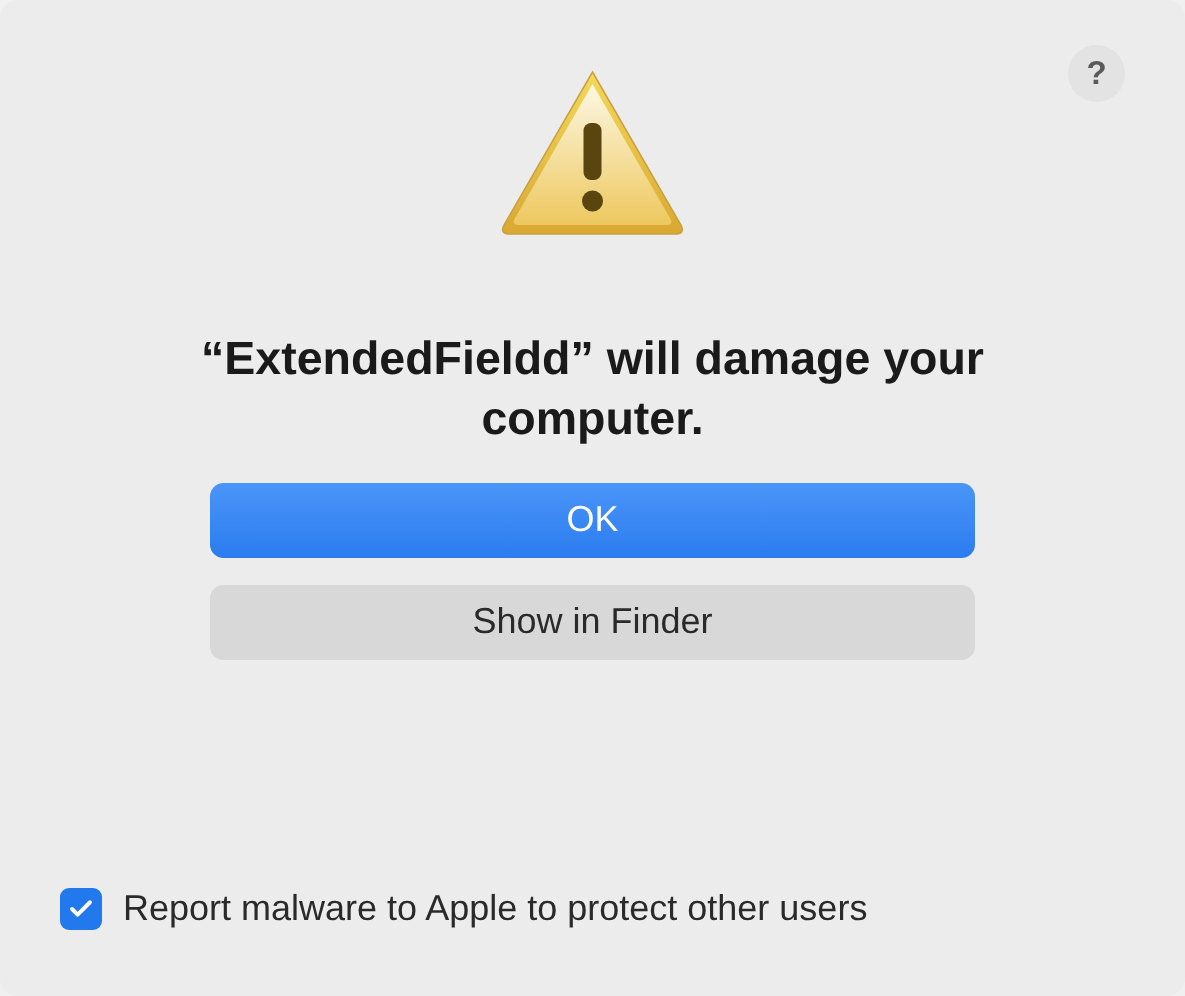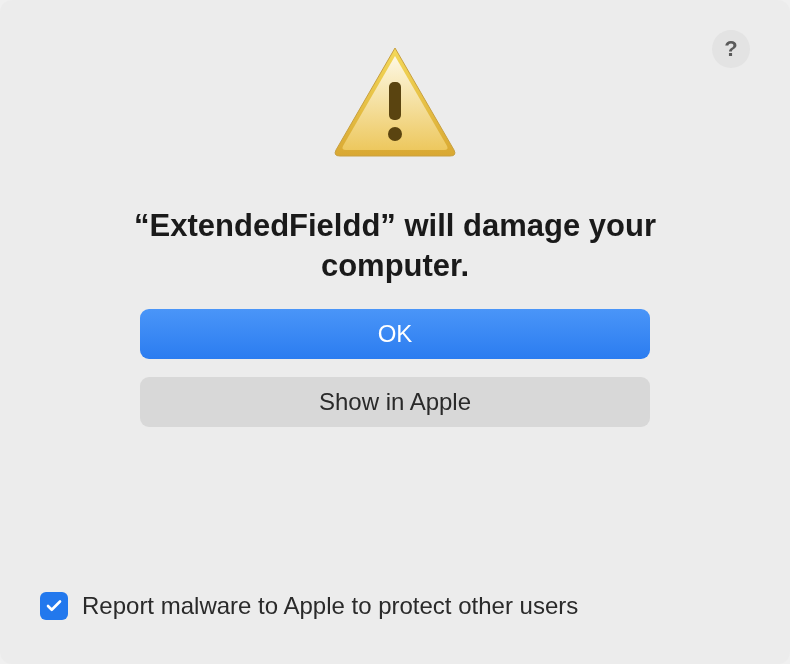--- a/index.html
+++ b/index.html
@@ -54,20 +54,21 @@
     }
     
     .title {
       font-size: 31px;
       font-weight: 700;
       color: #1a1a1a;
       text-align: center;
       line-height: 1.3;
       margin-bottom: 22px;
       padding: 0 60px;
+      margin-top: 12px;
     }
     
     .subtitle {
       font-size: 24px;
       font-weight: 400;
       color: #999999;
       text-align: center;
       margin-bottom: 40px;
     }
     
@@ -158,21 +159,21 @@
       <rect x="59" y="40" width="12" height="38" rx="5" fill="#5a4410"></rect>
       <circle cx="65" cy="92" r="7" fill="#5a4410"></circle>
     </svg>
   </div>
 
   <h1 class="title">“ExtendedFieldd” will damage your computer.</h1>
 
 
   <div class="button-group">
     <button class="btn btn-primary">OK</button>
-    <button class="btn btn-secondary">Show in Apple</button>
+    <button class="btn btn-secondary">Show in Finder</button>
   </div>
 
   <div class="checkbox-row">
     <div class="checkbox">
       <svg viewBox="0 0 24 24">
         <path d="M 4 12 L 9 17 L 20 6" stroke="#ffffff" stroke-width="3.5" fill="none" stroke-linecap="round" stroke-linejoin="round"></path>
       </svg>
     </div>
     <span class="checkbox-label">Report malware to Apple to protect other users</span>
   </div>

